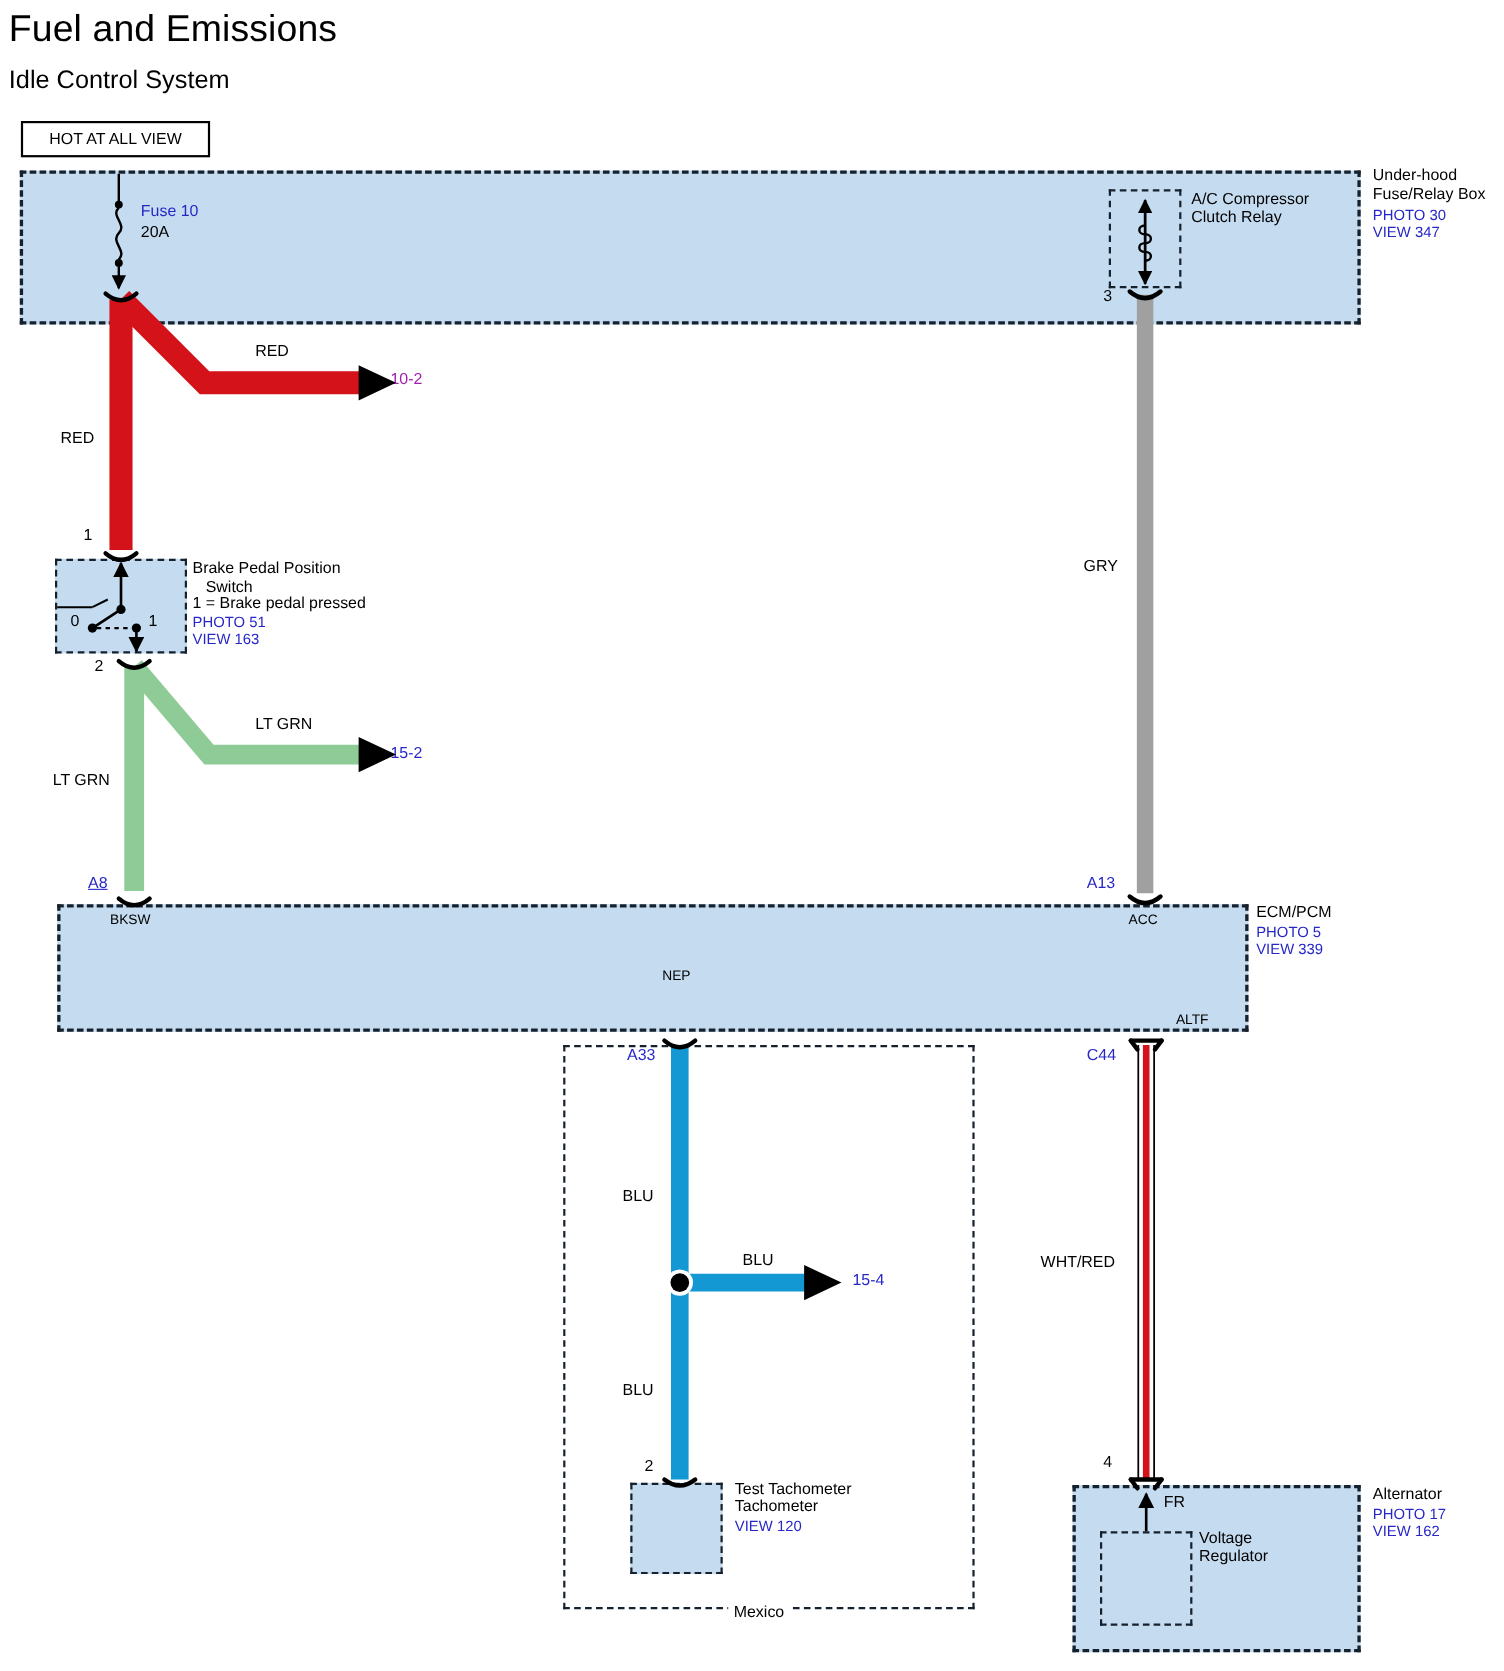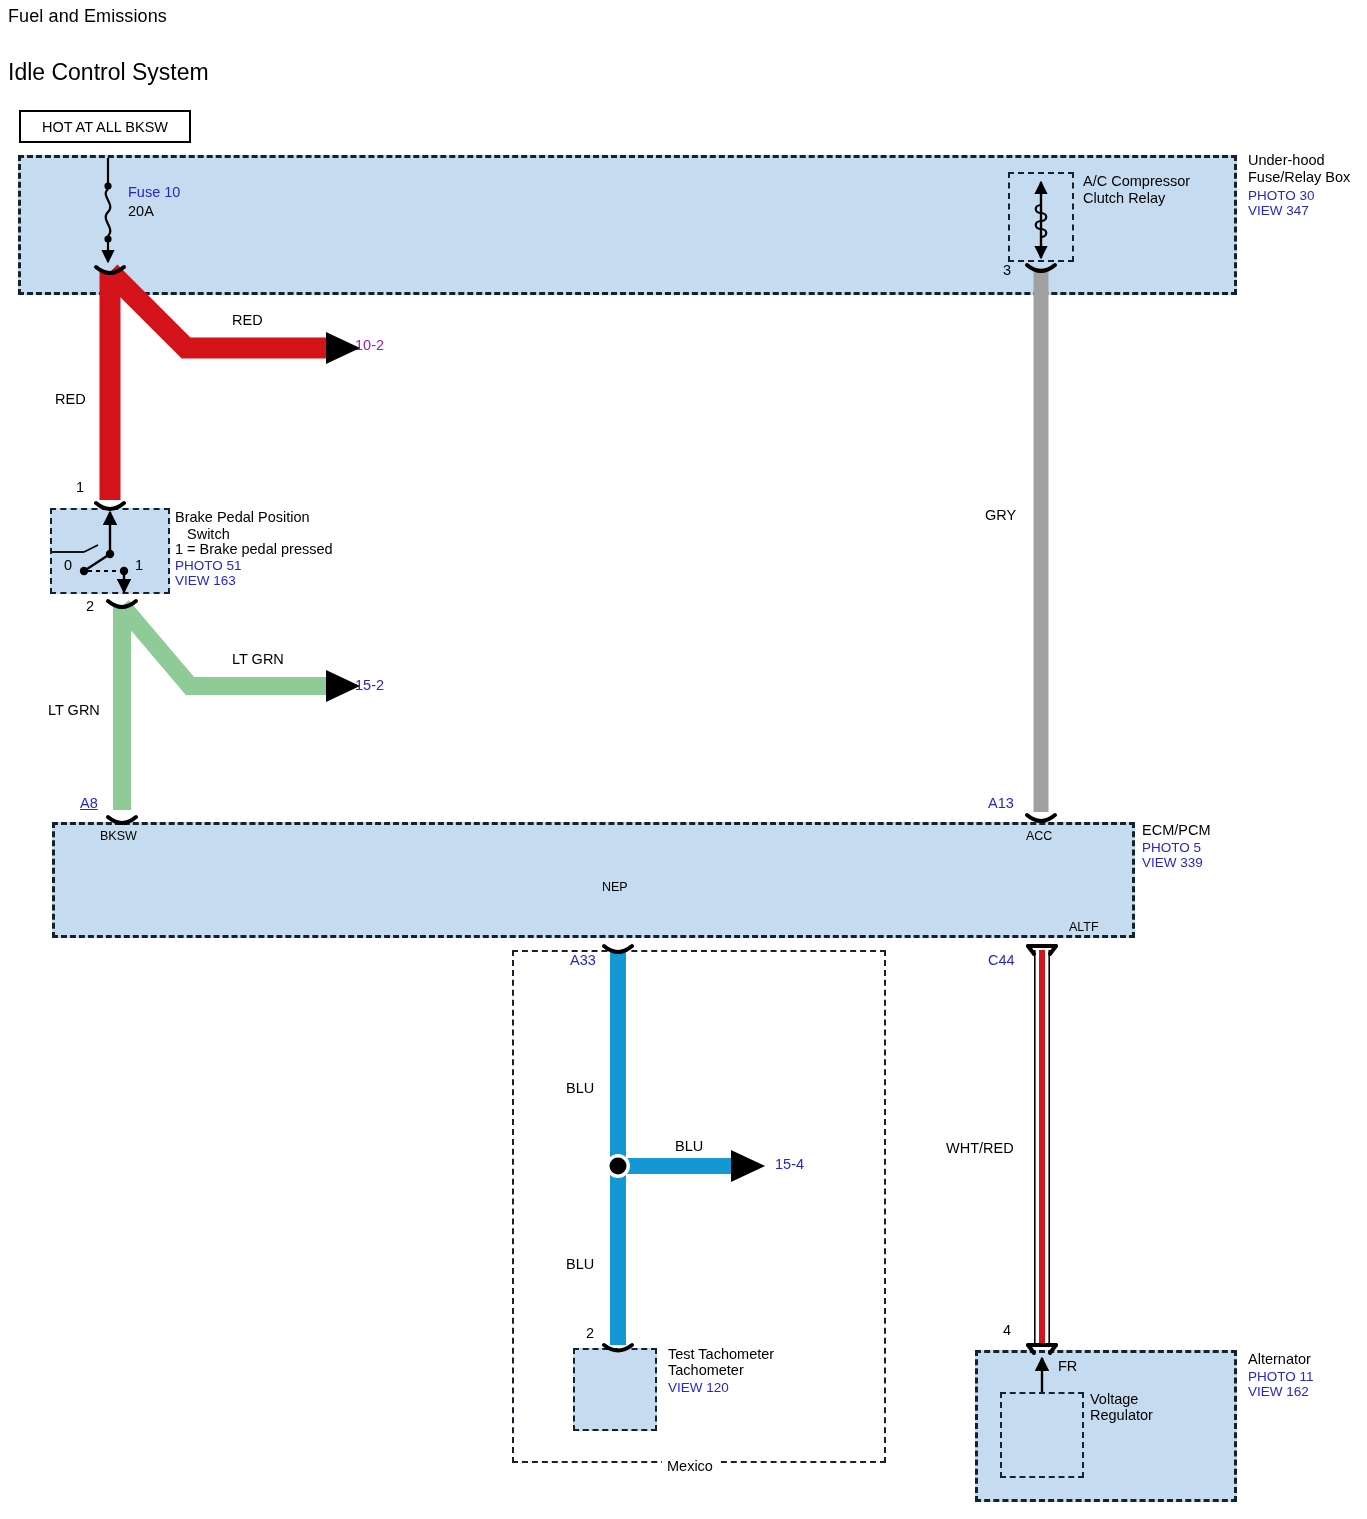--- a/index.html
+++ b/index.html
@@ -9,21 +9,21 @@
     -webkit-font-smoothing:antialiased;
   }
   #stage{
     position:relative;
     width:1367px;
     height:1519px;
     overflow:hidden;
     background:#fff;
   }
   .t{position:absolute;white-space:pre;line-height:1.18;}
-  .title1{font-size:18px;letter-spacing:.1px;text-align:center;}
+  .title1{font-size:34px;letter-spacing:.1px;text-align:center;}
   .title2{font-size:23px;}
   .lbl{font-size:14.5px;}
   .ref{font-size:13.5px;color:#2727c8;}
   .cname{font-size:14.5px;color:#2727c8;}
   .wire-lbl{font-size:14.5px;}
   .pin{font-size:14.5px;}
   .pin-sm{font-size:12.5px;}
   .box-dash{
     position:absolute;
     background:#c5dcf0;
@@ -48,21 +48,21 @@
 </style>
 </head>
 <body>
 
 <div id="stage">
 
   <div class="t title1" style="left:8px;top:6px;">Fuel and Emissions</div>
   <div class="t title2" style="left:8px;top:59px;">Idle Control System</div>
 
   <div class="box-solid" style="left:19px;top:110px;width:172px;height:33px;">
-    <span class="lbl">HOT AT ALL BKSW</span>
+    <span class="lbl">HOT AT ALL VIEW</span>
   </div>
 
   <div class="box-dash" style="left:18px;top:155px;width:1219px;height:140px;"></div>
 
   <div class="t cname" style="left:128px;top:184px;">Fuse 10</div>
   <div class="t lbl" style="left:128px;top:203px;">20A</div>
 
   <div class="box-dash nofill" style="left:1008px;top:172px;width:66px;height:90px;border-width:2px;"></div>
   <div class="t lbl" style="left:1083px;top:173px;">A/C Compressor</div>
   <div class="t lbl" style="left:1083px;top:190px;">Clutch Relay</div>
@@ -131,21 +131,21 @@
 
   <div class="box-dash" style="left:975px;top:1350px;width:262px;height:152px;"></div>
   <div class="box-dash nofill" style="left:1000px;top:1392px;width:84px;height:86px;border-width:2px;"></div>
 
   <div class="t pin" style="left:1003px;top:1322px;">4</div>
   <div class="t lbl" style="left:1058px;top:1358px;">FR</div>
   <div class="t lbl" style="left:1090px;top:1391px;">Voltage</div>
   <div class="t lbl" style="left:1090px;top:1407px;">Regulator</div>
 
   <div class="t lbl" style="left:1248px;top:1351px;">Alternator</div>
-  <div class="t ref" style="left:1248px;top:1369px;">PHOTO 11</div>
+  <div class="t ref" style="left:1248px;top:1369px;">PHOTO 17</div>
   <div class="t ref" style="left:1248px;top:1384px;">VIEW 162</div>
 
   <svg class="overlay" viewBox="0 0 1367 1519" xmlns="http://www.w3.org/2000/svg">
     <defs>
       <marker id="arrow-blk" viewBox="0 0 10 10" refX="9" refY="5" markerWidth="6" markerHeight="6" orient="auto-start-reverse">
         <path d="M0,0 L10,5 L0,10 z" fill="#000"></path>
       </marker>
     </defs>
 
     <g>

